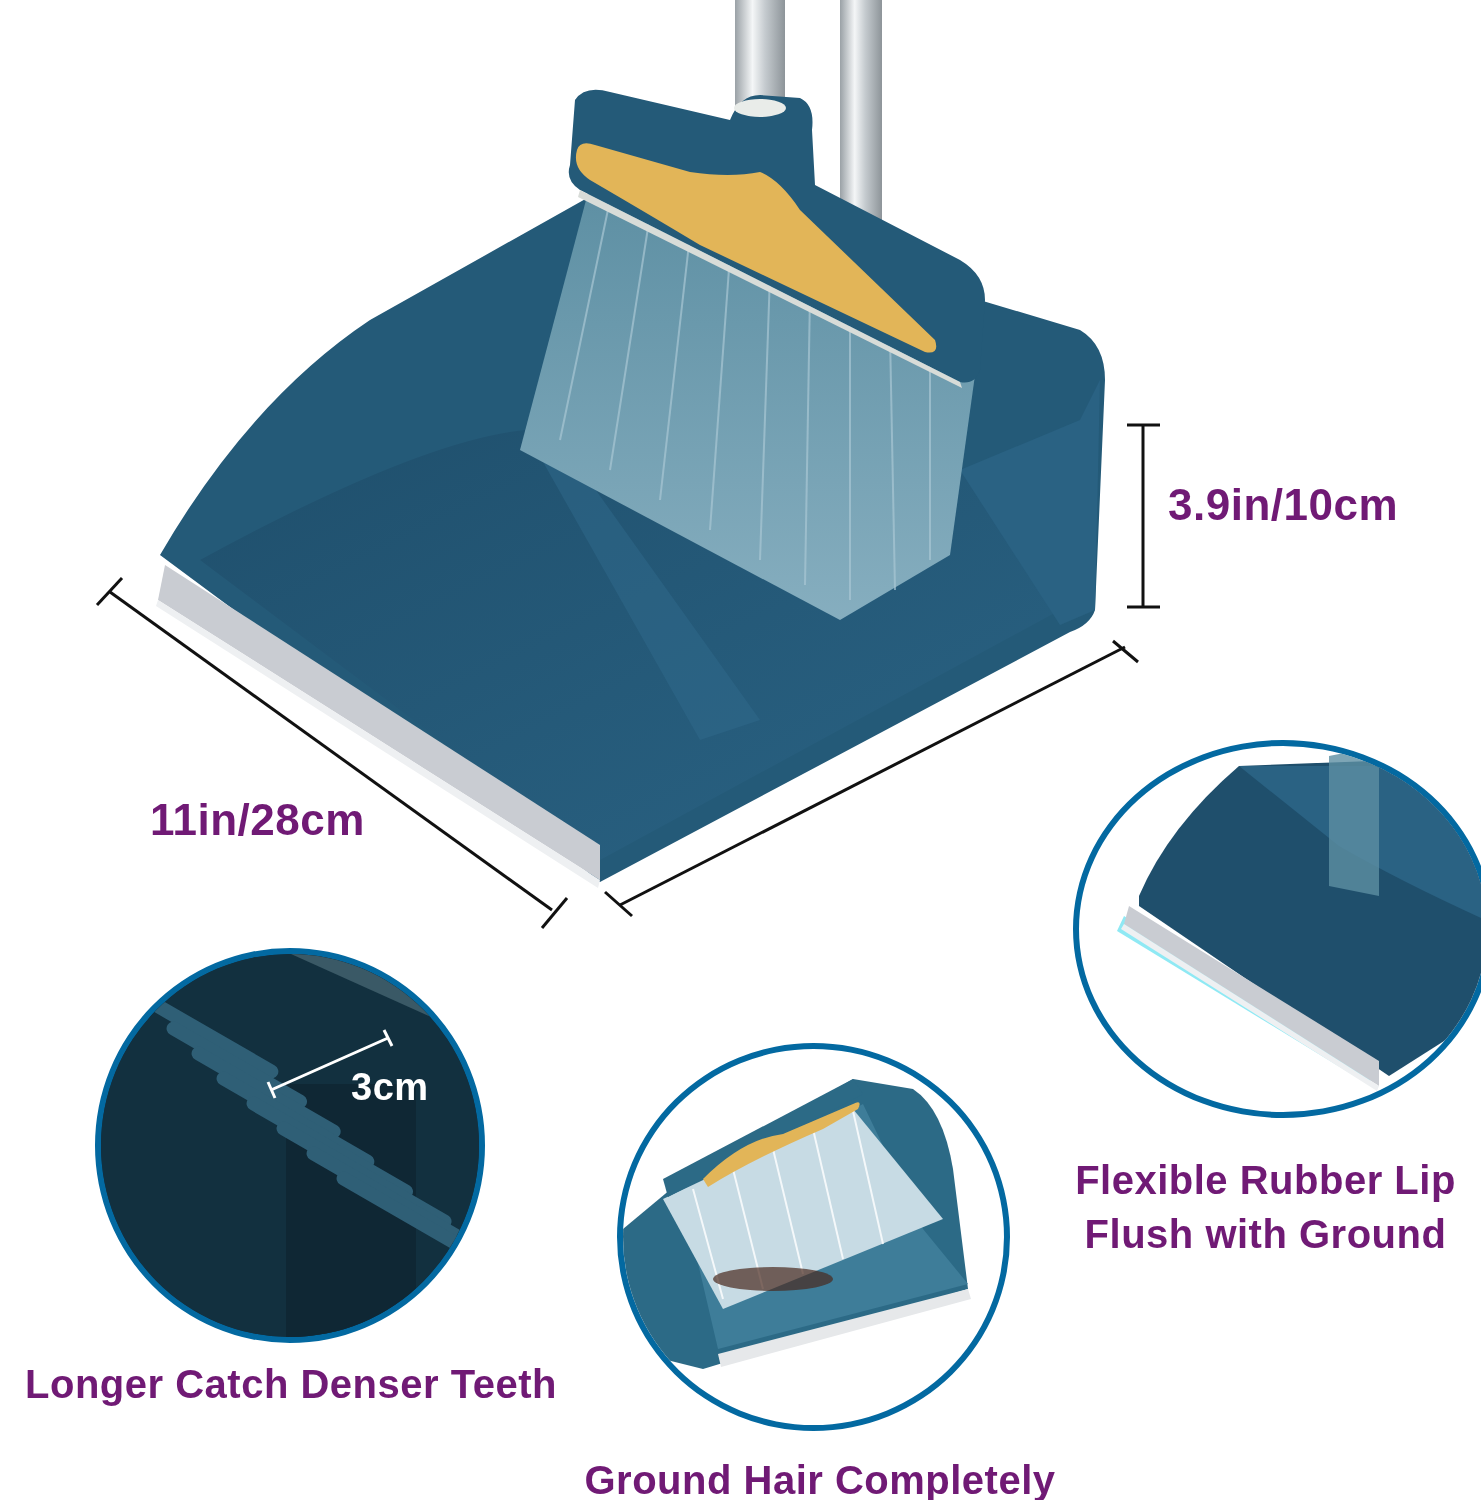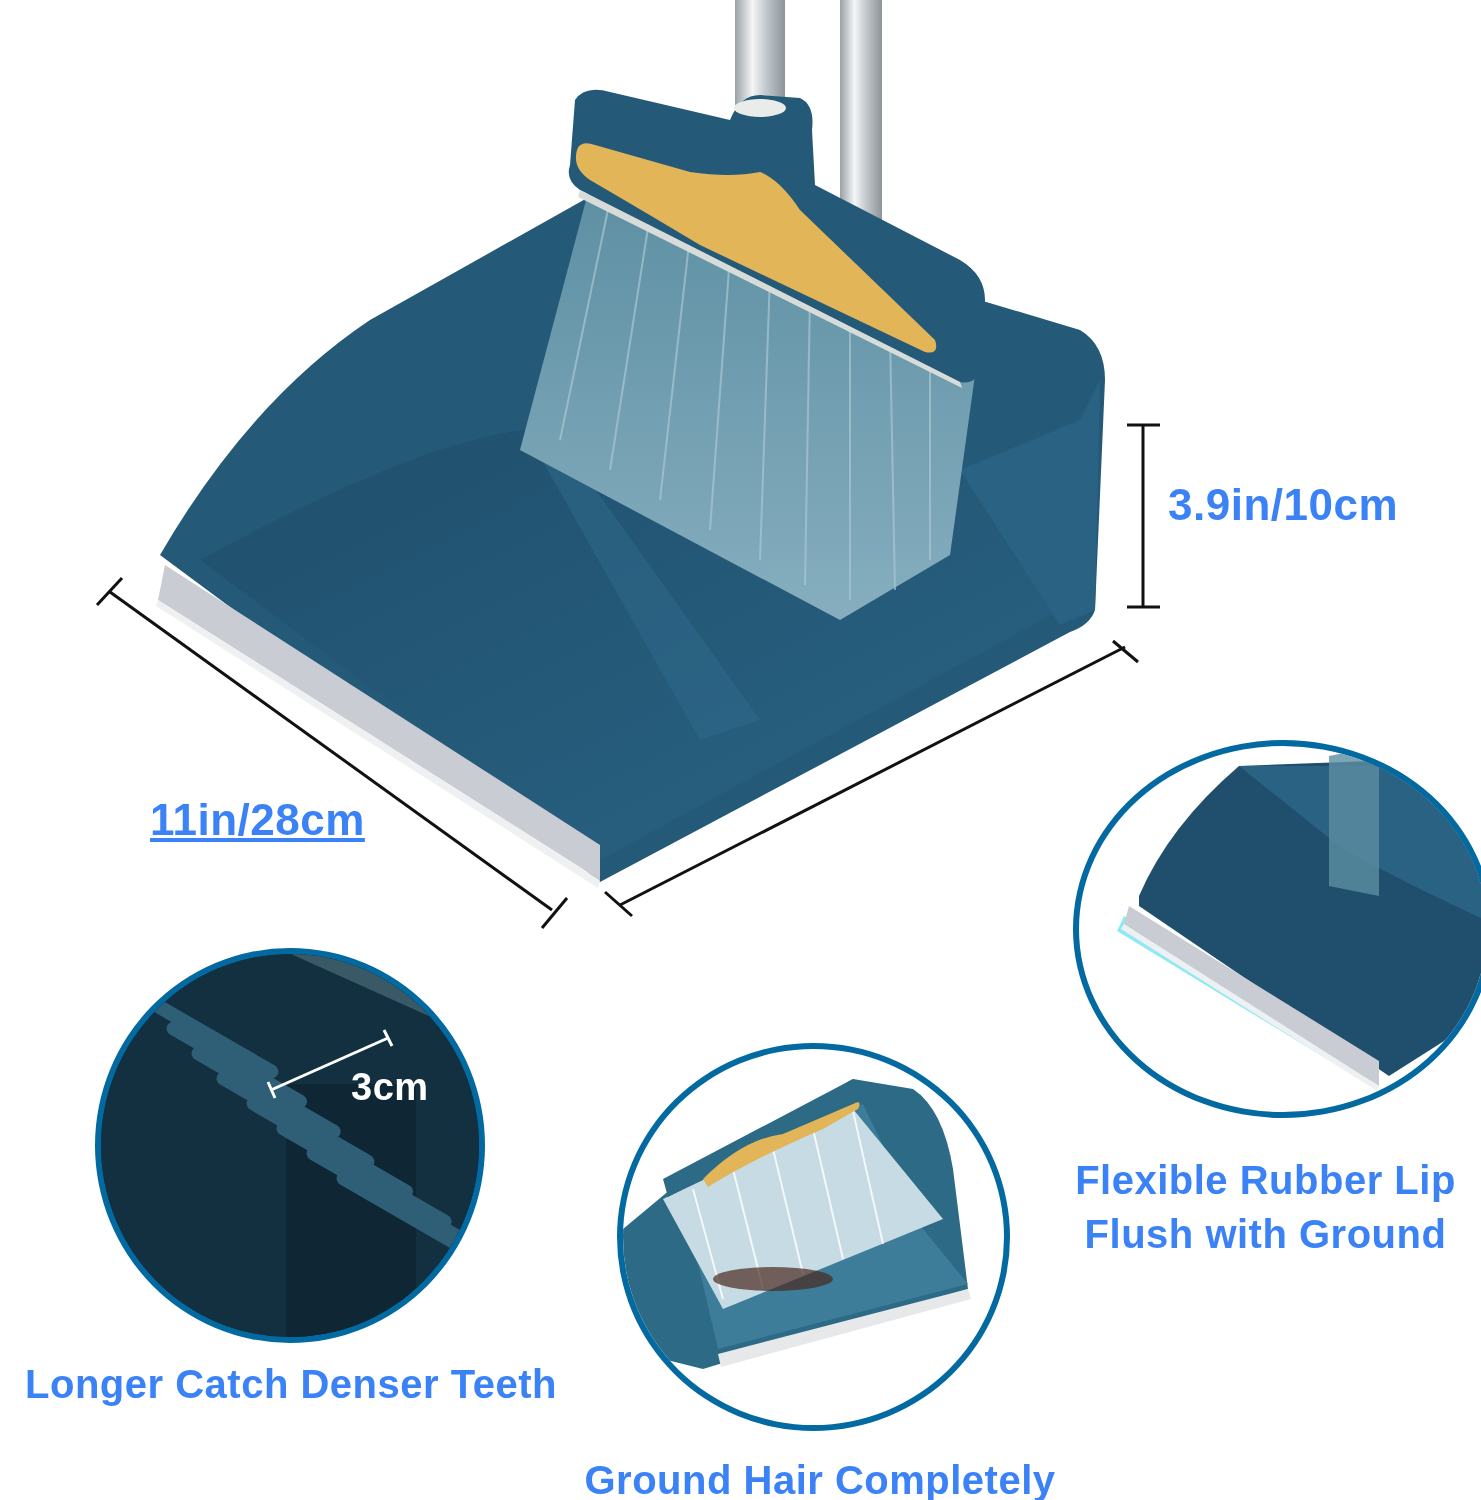--- a/index.html
+++ b/index.html
@@ -1,19 +1,19 @@
 <!DOCTYPE html>
 <html><head>
 <meta charset="utf-8">
 <style>
   html, body { margin: 0; padding: 0; background: #ffffff; }
   body { width: 1481px; height: 1500px; position: relative; overflow: hidden;
          font-family: "Liberation Sans", "DejaVu Sans", sans-serif; }
   .abs { position: absolute; }
-  .label { position: absolute; font-weight: bold; color: #3b82f6; white-space: nowrap; letter-spacing: 0.5px; }
+  .label { position: absolute; font-weight: bold; color: #701a75; white-space: nowrap; letter-spacing: 0.5px; }
   .dim { font-size: 44px; }
   .cap { font-size: 40px; line-height: 54px; text-align: center; margin-top: 7px; }
   svg { position: absolute; left: 0; top: 0; }
   .bubble { position: absolute; border-radius: 50%; overflow: hidden; border: 6px solid #0369a1; box-sizing: border-box; }
 </style>
 </head>
 <body>
 
 <div class="abs" style="left:0;top:0;width:1481px;height:960px;">
   <svg width="1481" height="960" viewBox="0 0 1481 960">
@@ -75,21 +75,21 @@
       <line x1="110" y1="592" x2="552" y2="910"></line>
       <line x1="97" y1="605" x2="122" y2="578"></line>
       <line x1="542" y1="928" x2="567" y2="898"></line>
       <line x1="620" y1="905" x2="1125" y2="647"></line>
       <line x1="605" y1="892" x2="632" y2="916"></line>
       <line x1="1113" y1="641" x2="1138" y2="662"></line>
     </g>
   </svg>
 
   <span class="label dim" style="left:1168px;top:480px;">3.9in/10cm</span>
-  <span class="label dim" style="left:150px;top:795px;text-decoration:underline;">11in/28cm</span>
+  <span class="label dim" style="left:150px;top:795px;">11in/28cm</span>
 </div>
 
 <div class="bubble" style="left:95px;top:948px;width:390px;height:395px;background:#14303f;">
   <svg width="390" height="395" viewBox="0 0 390 395">
     <rect x="0" y="0" width="390" height="395" fill="#12303f"></rect>
     <path d="M190 0 L390 90 L390 0 Z" fill="#3a5966"></path>
     <rect x="185" y="130" width="130" height="265" fill="#0f2734"></rect>
     <g fill="#2f5f76">
       <rect x="50" y="40" width="150" height="14" rx="7" transform="rotate(30 50 40)"></rect>
       <rect x="70" y="65" width="160" height="14" rx="7" transform="rotate(30 70 65)"></rect>

